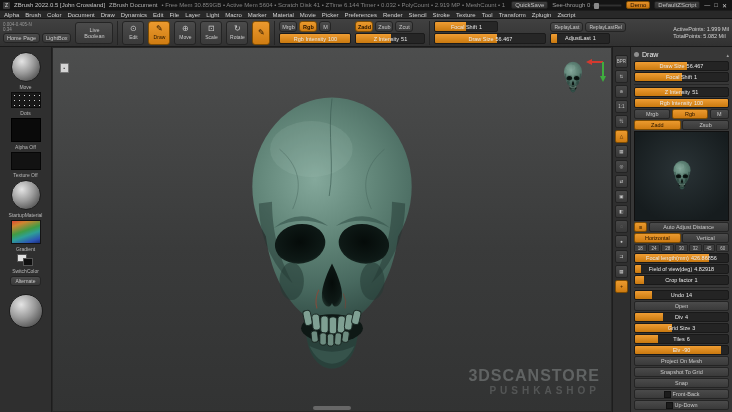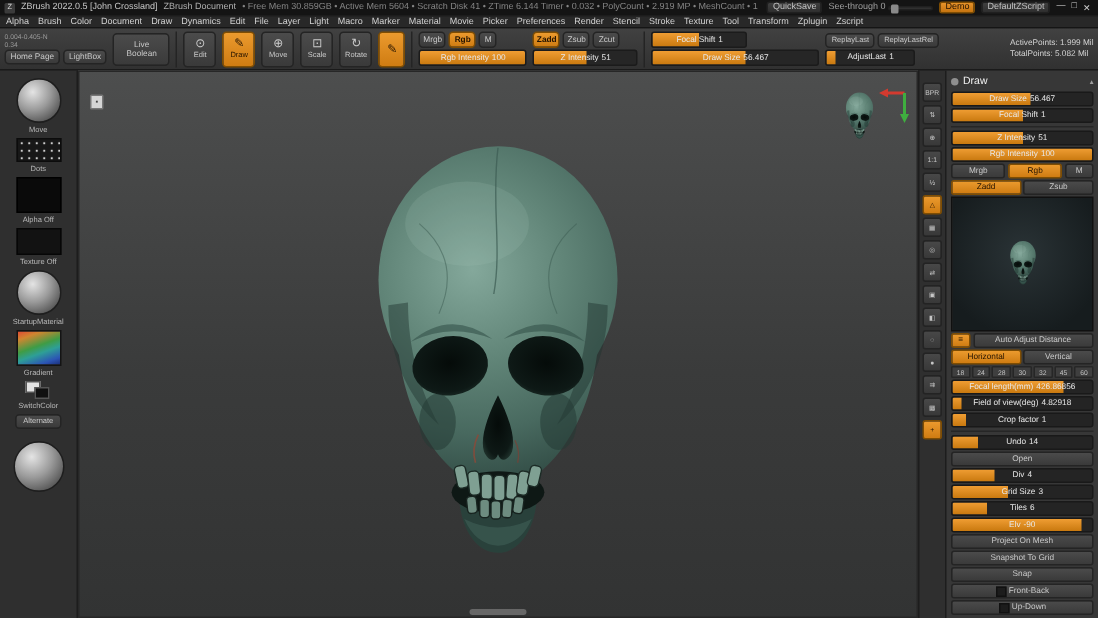--- a/index.html
+++ b/index.html
@@ -323,20 +323,22 @@
           <use href="#skullShape"></use>
         </svg>
       <svg class="axis" width="22" height="26" viewBox="0 0 22 26">
         <line x1="18" y1="5" x2="7" y2="5" stroke="#d33a2f" stroke-width="2"></line>
         <path d="M7,2 L1,5 L7,8 Z" fill="#d33a2f"></path>
         <line x1="18" y1="5" x2="18" y2="19" stroke="#3fae3f" stroke-width="2"></line>
         <path d="M15,19 L18,25 L21,19 Z" fill="#3fae3f"></path>
       </svg>
 
       <div class="watermark">
+        <div class="wm1">3DSCANSTORE</div>
+        <div class="wm2">PUSHKASHOP</div>
       </div>
       <div class="hscroll"></div>
     </div>
 
     <div class="rightshelf">
 
     <div class="rsicon">BPR</div>
         <div class="rsicon">⇅</div>
         <div class="rsicon">⊕</div>
         <div class="rsicon">1:1</div>

